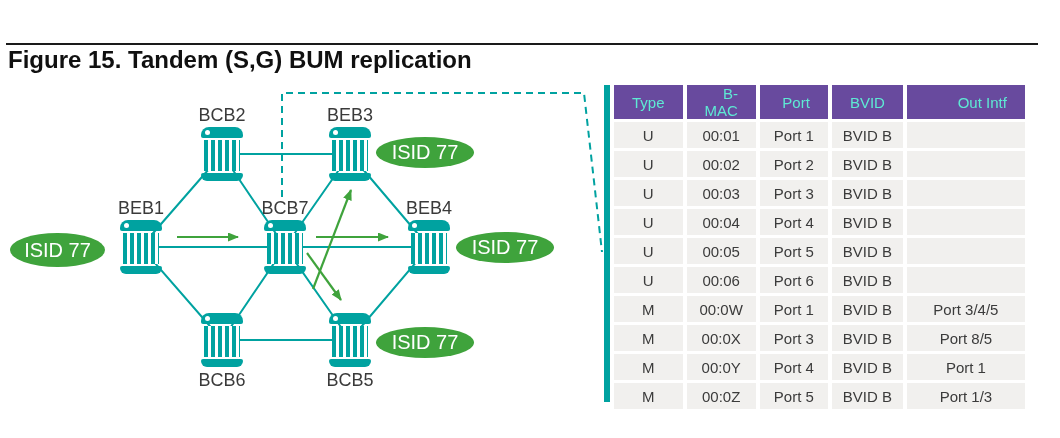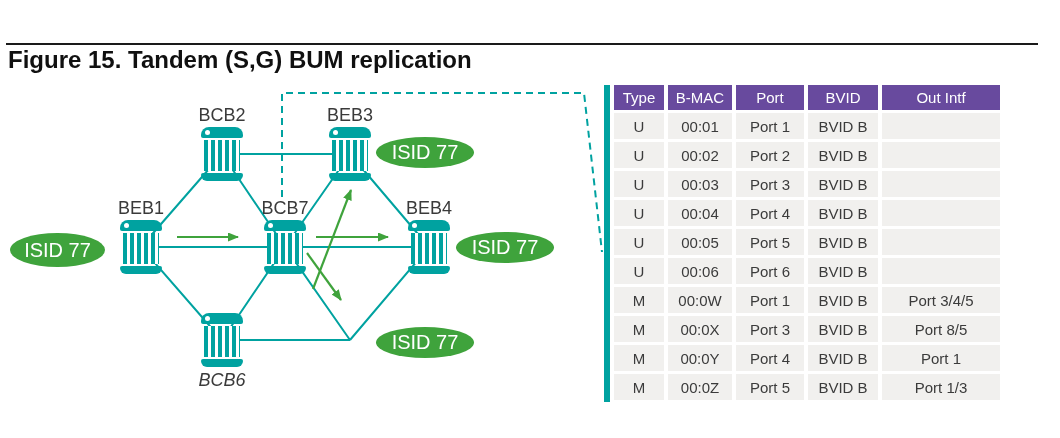--- a/index.html
+++ b/index.html
@@ -45,21 +45,21 @@
   .node { position: absolute; width: 42px; height: 54px; }
   .node-label {
     position: absolute;
     left: -20px; width: 82px;
     text-align: center;
     font-size: 18px;
     color: #3a3a3a;
     white-space: nowrap;
   }
   .label-above { top: -22px; }
-  .label-below { bottom: -24px; font-style: italic; }
+  .label-below { bottom: -24px; }
 
   .switch-icon { position: relative; width: 42px; height: 54px; }
   .sw-top {
     position: relative;
     height: 11px;
     background: var(--teal);
     border-radius: 8px 8px 2px 2px;
     margin-bottom: 2px;
   }
   .sw-dot {
@@ -101,25 +101,25 @@
   }
   .table-wrap { position: absolute; left: 610px; top: 82px; }
   .mac-table {
     border-collapse: separate;
     border-spacing: 4px 3px;
     font-size: 15px;
     color: var(--textdark);
   }
   .mac-table th {
     background: var(--purple);
-    color: #ffffff;
+    color: #5eead4;
     font-weight: normal;
     height: 25px;
-    padding: 0 0;
-    text-align: center;
+    padding: 0 18px;
+    text-align: right;
   }
   .mac-table td {
     background: var(--rowbg);
     height: 26px;
     padding: 0 6px;
     text-align: center;
     white-space: nowrap;
   }
 </style>
 </head>
@@ -212,20 +212,30 @@
     <div class="node-label label-below">BCB6</div>
     <div class="switch-icon">
       <div class="sw-top">
           <span class="sw-dot"></span>
         </div>
       <div class="sw-stripes"></div>
       <div class="sw-bottom"></div>
     </div>
   </div>
 
+  <div class="node" style="left:329px; top:313px">
+    <div class="node-label label-below">BCB5</div>
+    <div class="switch-icon">
+      <div class="sw-top">
+          <span class="sw-dot"></span>
+        </div>
+      <div class="sw-stripes"></div>
+      <div class="sw-bottom"></div>
+    </div>
+  </div>
 
   <div class="isid" style="left:10px;  top:233px; width:95px; height:34px; line-height:34px">ISID 77</div>
   <div class="isid" style="left:376px; top:137px; width:98px; height:31px; line-height:31px">ISID 77</div>
   <div class="isid" style="left:456px; top:232px; width:98px; height:31px; line-height:31px">ISID 77</div>
   <div class="isid" style="left:376px; top:327px; width:98px; height:31px; line-height:31px">ISID 77</div>
 
   <div class="accent-bar"></div>
   <div class="table-wrap">
     <table class="mac-table">
       <thead>

